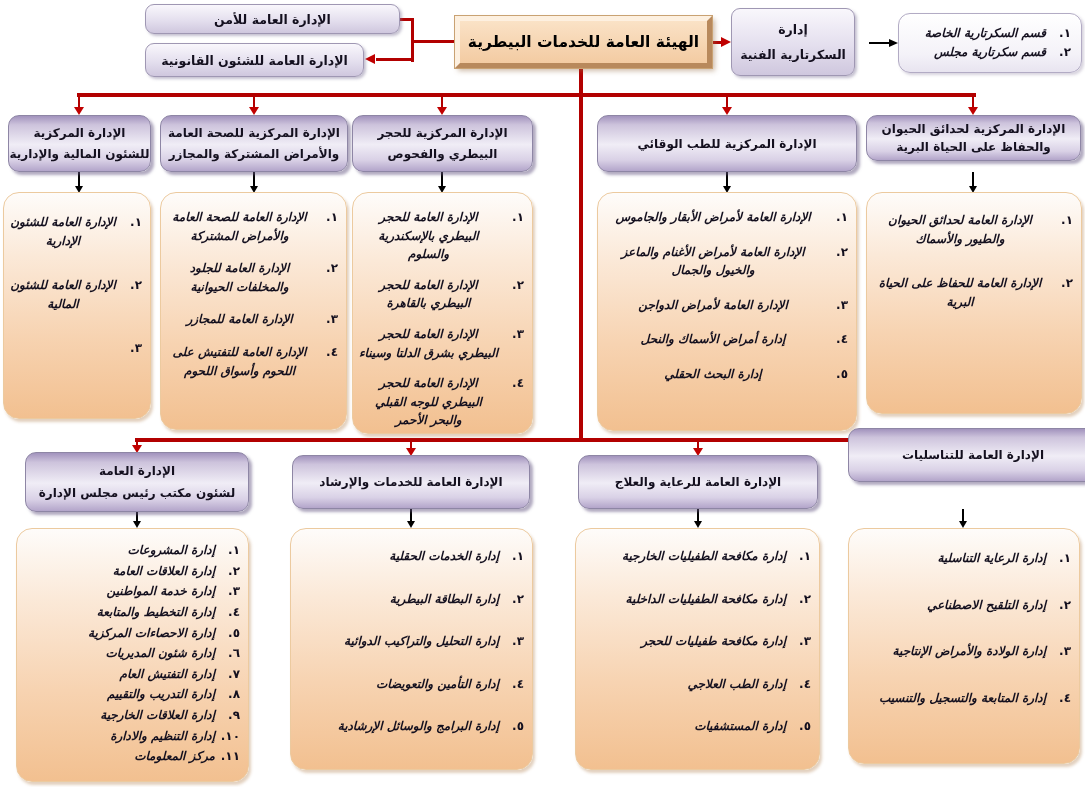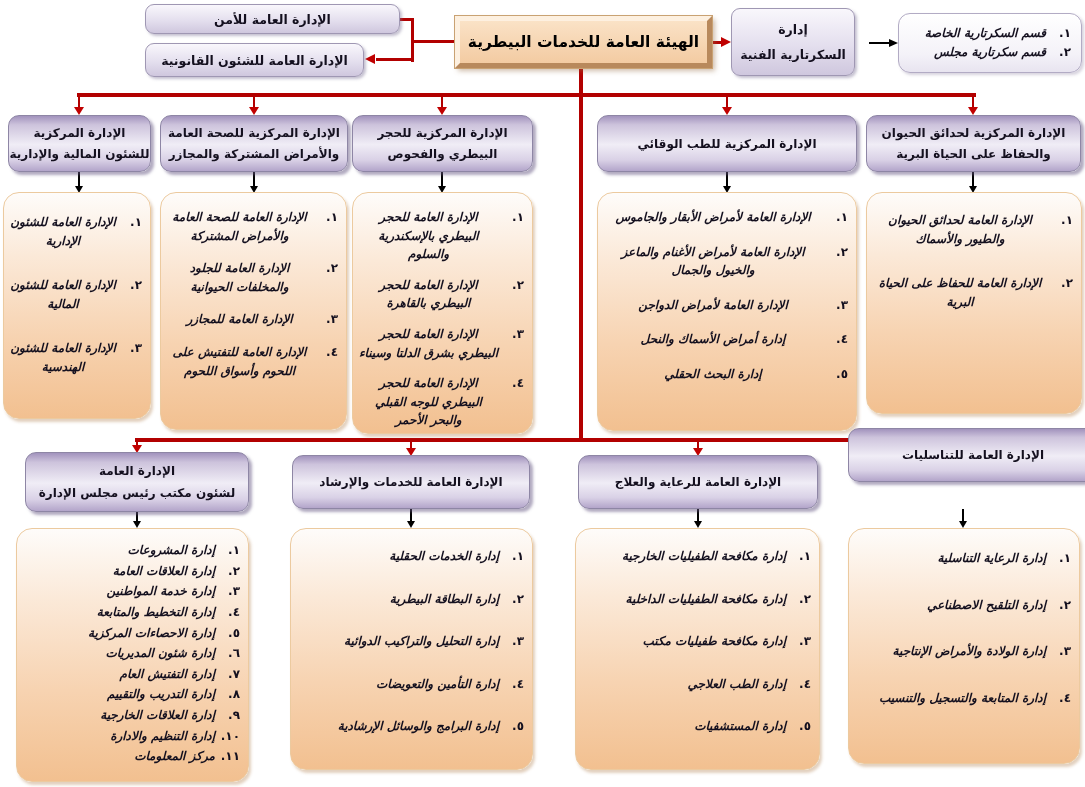--- a/index.html
+++ b/index.html
@@ -168,21 +168,20 @@
         <span class="txt">الإدارة العامة للشئون الإدارية</span>
       </div>
 
       <div class="item">
         <span class="num">٢.</span>
         <span class="txt">الإدارة العامة للشئون المالية</span>
       </div>
 
       <div class="item">
         <span class="num">٣.</span>
-        <span class="txt">الإدارة العامة للشئون الهندسية</span>
       </div>
     </div>
 
   <div class="lav" style="left:160px;top:115px;width:188px;height:57px">
     <div class="ln">الإدارة المركزية للصحة العامة</div>
     <div class="ln">والأمراض المشتركة والمجازر</div>
   </div>
   <div class="peach center g14" style="left:160px;top:192px;width:187px;height:238px">
 
       <div class="item">
@@ -257,21 +256,21 @@
         <span class="num">٤.</span>
         <span class="txt">إدارة أمراض الأسماك والنحل</span>
       </div>
 
       <div class="item">
         <span class="num">٥.</span>
         <span class="txt">إدارة البحث الحقلي</span>
       </div>
     </div>
 
-  <div class="lav" style="left:866px;top:115px;width:215px;height:57px">
+  <div class="lav" style="left:866px;top:115px;width:215px;height:46px">
     <div class="ln">الإدارة المركزية لحدائق الحيوان</div>
     <div class="ln">والحفاظ على الحياة البرية</div>
   </div>
   <div class="peach center g20" style="left:866px;top:192px;width:216px;height:222px;padding-top:18px">
 
       <div class="item">
         <span class="num">١.</span>
         <span class="txt">الإدارة العامة لحدائق الحيوان والطيور والأسماك</span>
       </div>
 
@@ -384,21 +383,21 @@
         <span class="txt">إدارة مكافحة الطفيليات الخارجية</span>
       </div>
 
       <div class="item">
         <span class="num">٢.</span>
         <span class="txt">إدارة مكافحة الطفيليات الداخلية</span>
       </div>
 
       <div class="item">
         <span class="num">٣.</span>
-        <span class="txt">إدارة مكافحة طفيليات مكتب</span>
+        <span class="txt">إدارة مكافحة طفيليات للحجر</span>
       </div>
 
       <div class="item">
         <span class="num">٤.</span>
         <span class="txt">إدارة الطب العلاجي</span>
       </div>
 
       <div class="item">
         <span class="num">٥.</span>
         <span class="txt">إدارة المستشفيات</span>

